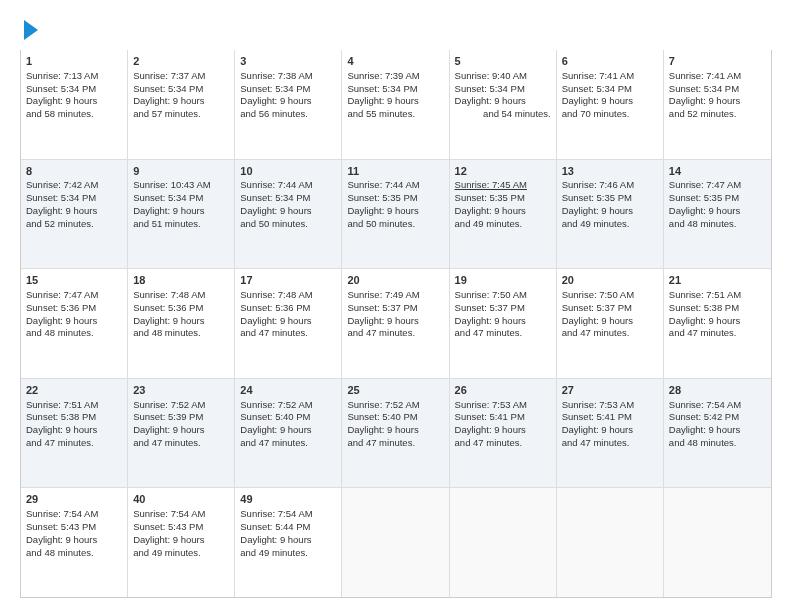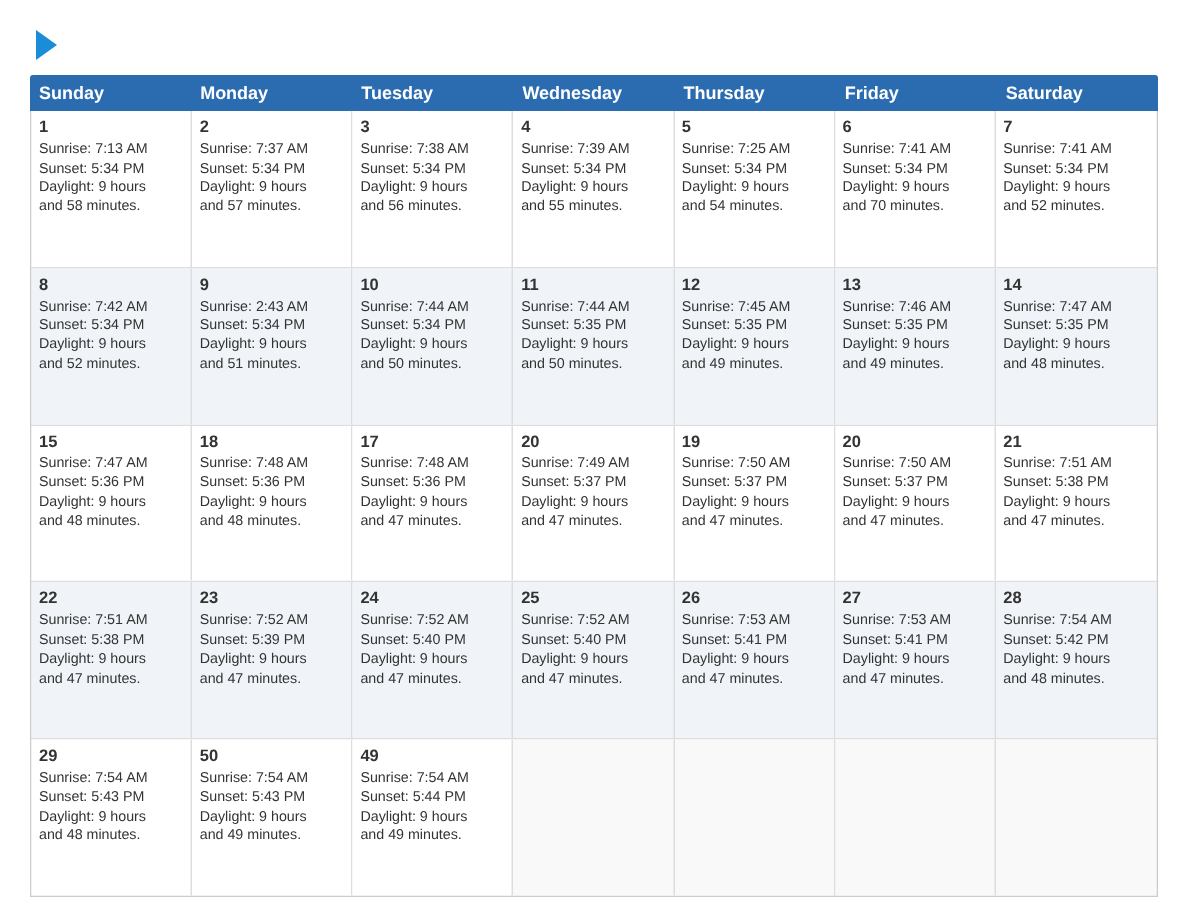--- a/index.html
+++ b/index.html
@@ -134,29 +134,20 @@
       </div>
       <div class="logo-arrow"></div>
     </div>
     <div class="title-block">
       <div class="month-title"></div>
       <div class="location"></div>
     </div>
   </div>
 
   <div class="calendar">
-    <div class="cal-header">
-    <div class="cal-header-cell">Sunday</div>
-        <div class="cal-header-cell">Monday</div>
-        <div class="cal-header-cell">Tuesday</div>
-        <div class="cal-header-cell">Wednesday</div>
-        <div class="cal-header-cell">Thursday</div>
-        <div class="cal-header-cell">Friday</div>
-        <div class="cal-header-cell">Saturday</div>
-      </div>
     <div class="cal-body">
     <div class="cal-row">
           <div class="cal-cell">
             <span class="day-num">1</span>
             <span style="display: block;">Sunrise: 7:13 AM</span>
             <span style="display: block;">Sunset: 5:34 PM</span>
             <span style="display: block;">Daylight: 9 hours</span>
             <span style="display: block;">and 58 minutes.</span>
           </div>
           <div class="cal-cell">
@@ -175,24 +166,24 @@
           </div>
           <div class="cal-cell">
             <span class="day-num">4</span>
             <span style="display: block;">Sunrise: 7:39 AM</span>
             <span style="display: block;">Sunset: 5:34 PM</span>
             <span style="display: block;">Daylight: 9 hours</span>
             <span style="display: block;">and 55 minutes.</span>
           </div>
           <div class="cal-cell">
             <span class="day-num">5</span>
-            <span style="display: block;">Sunrise: 7:25 AM</span>
-            <span style="display: block;">Sunset: 5:34 PM</span>
-            <span style="display: block;">Daylight: 9 hours</span>
-            <span style="display: block;">and 54 minutes.</span>
+            <span style="display: block;">Sunrise: 9:40 AM</span>
+            <span style="display: block;">Sunset: 5:34 PM</span>
+            <span style="display: block;">Daylight: 9 hours</span>
+            <span style="display: block; text-align: right;">and 54 minutes.</span>
           </div>
           <div class="cal-cell">
             <span class="day-num">6</span>
             <span style="display: block;">Sunrise: 7:41 AM</span>
             <span style="display: block;">Sunset: 5:34 PM</span>
             <span style="display: block;">Daylight: 9 hours</span>
             <span style="display: block;">and 70 minutes.</span>
           </div>
           <div class="cal-cell">
             <span class="day-num">7</span>
@@ -205,42 +196,42 @@
         <div class="cal-row">
           <div class="cal-cell">
             <span class="day-num">8</span>
             <span style="display: block;">Sunrise: 7:42 AM</span>
             <span style="display: block;">Sunset: 5:34 PM</span>
             <span style="display: block;">Daylight: 9 hours</span>
             <span style="display: block;">and 52 minutes.</span>
           </div>
           <div class="cal-cell">
             <span class="day-num">9</span>
-            <span style="display: block;">Sunrise: 2:43 AM</span>
+            <span style="display: block;">Sunrise: 10:43 AM</span>
             <span style="display: block;">Sunset: 5:34 PM</span>
             <span style="display: block;">Daylight: 9 hours</span>
             <span style="display: block;">and 51 minutes.</span>
           </div>
           <div class="cal-cell">
             <span class="day-num">10</span>
             <span style="display: block;">Sunrise: 7:44 AM</span>
             <span style="display: block;">Sunset: 5:34 PM</span>
             <span style="display: block;">Daylight: 9 hours</span>
             <span style="display: block;">and 50 minutes.</span>
           </div>
           <div class="cal-cell">
             <span class="day-num">11</span>
             <span style="display: block;">Sunrise: 7:44 AM</span>
             <span style="display: block;">Sunset: 5:35 PM</span>
             <span style="display: block;">Daylight: 9 hours</span>
             <span style="display: block;">and 50 minutes.</span>
           </div>
           <div class="cal-cell">
             <span class="day-num">12</span>
-            <span style="display: block;">Sunrise: 7:45 AM</span>
+            <span style="display: block; text-decoration: underline;">Sunrise: 7:45 AM</span>
             <span style="display: block;">Sunset: 5:35 PM</span>
             <span style="display: block;">Daylight: 9 hours</span>
             <span style="display: block;">and 49 minutes.</span>
           </div>
           <div class="cal-cell">
             <span class="day-num">13</span>
             <span style="display: block;">Sunrise: 7:46 AM</span>
             <span style="display: block;">Sunset: 5:35 PM</span>
             <span style="display: block;">Daylight: 9 hours</span>
             <span style="display: block;">and 49 minutes.</span>
@@ -357,21 +348,21 @@
         </div>
         <div class="cal-row">
           <div class="cal-cell">
             <span class="day-num">29</span>
             <span style="display: block;">Sunrise: 7:54 AM</span>
             <span style="display: block;">Sunset: 5:43 PM</span>
             <span style="display: block;">Daylight: 9 hours</span>
             <span style="display: block;">and 48 minutes.</span>
           </div>
           <div class="cal-cell">
-            <span class="day-num">50</span>
+            <span class="day-num">40</span>
             <span style="display: block;">Sunrise: 7:54 AM</span>
             <span style="display: block;">Sunset: 5:43 PM</span>
             <span style="display: block;">Daylight: 9 hours</span>
             <span style="display: block;">and 49 minutes.</span>
           </div>
           <div class="cal-cell">
             <span class="day-num">49</span>
             <span style="display: block;">Sunrise: 7:54 AM</span>
             <span style="display: block;">Sunset: 5:44 PM</span>
             <span style="display: block;">Daylight: 9 hours</span>

